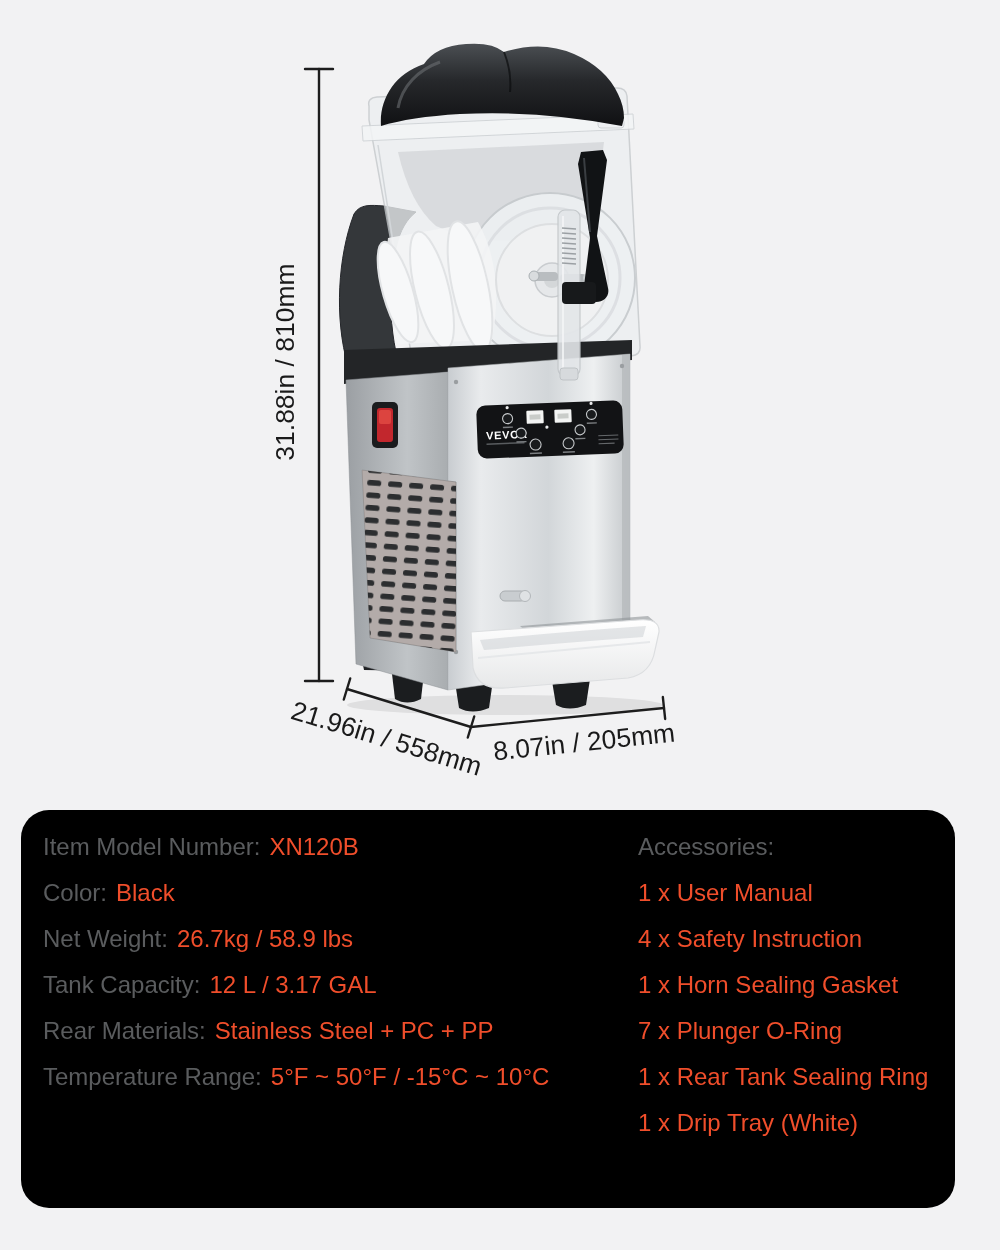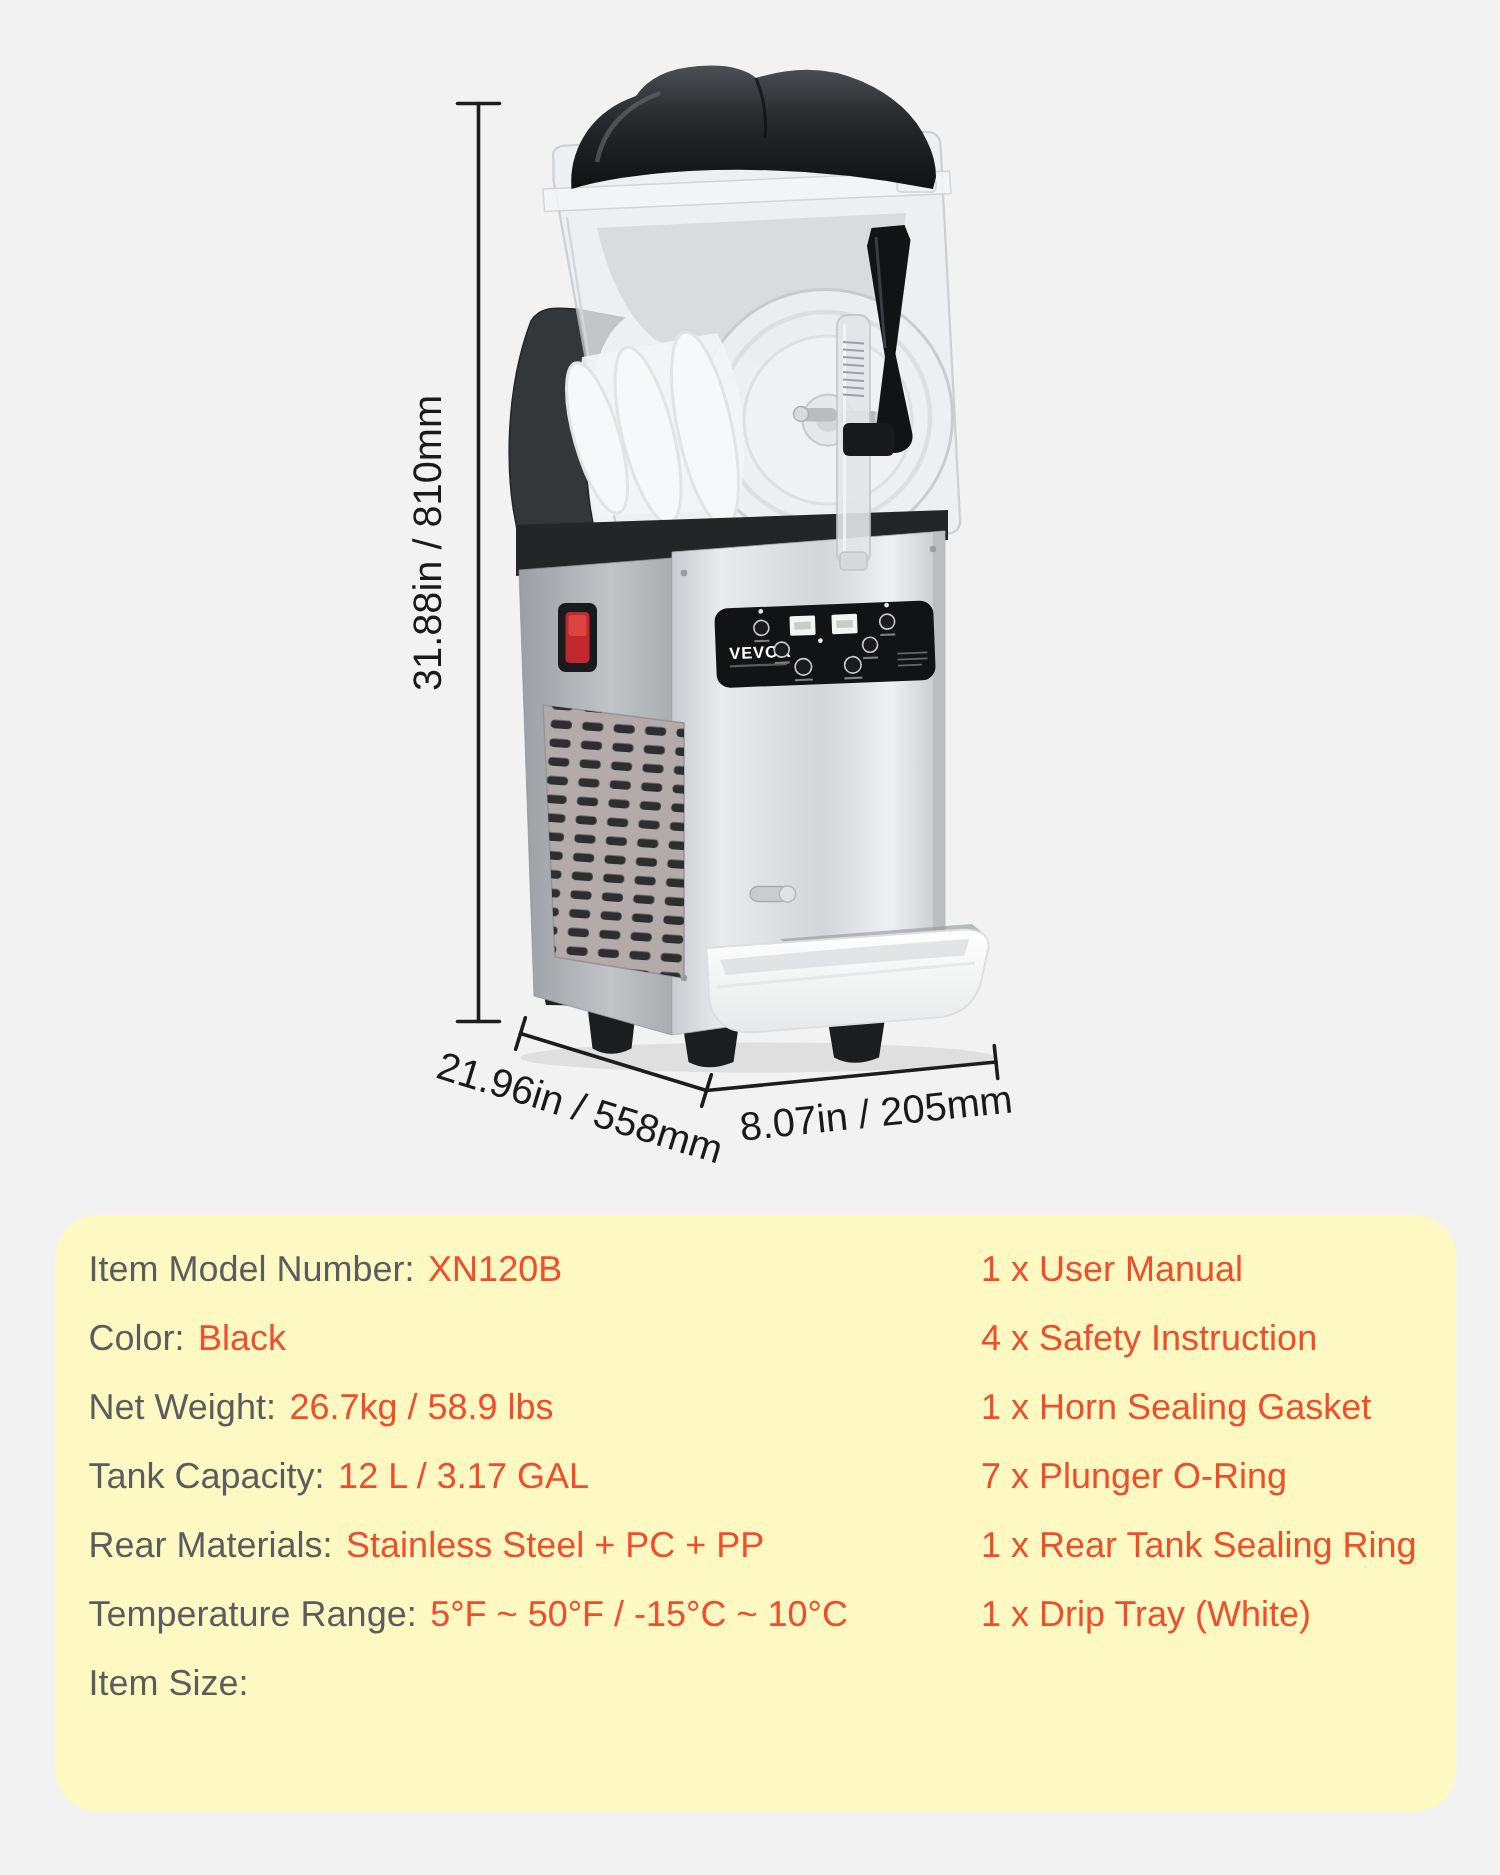--- a/index.html
+++ b/index.html
@@ -12,22 +12,22 @@
   .stage svg{display:block;}
   svg text.dim-label{
     font-family:"Liberation Sans", sans-serif;
     font-size:26.5px;fill:#1a1a1a;
   }
   svg text.brand{
     font-family:"Liberation Sans", sans-serif;
     font-size:11px;font-weight:bold;fill:#ffffff;letter-spacing:0.6px;
   }
   .spec-panel{
-    position:absolute;left:37px;top:810px;width:934px;height:398px;
-    background:#fef9c3;border-radius:28px;
+    position:absolute;left:21px;top:810px;width:934px;height:398px;
+    background:#000000;border-radius:28px;
   }
   .col{position:absolute;top:14px;}
   .col-left{left:22px;}
   .col-right{left:617px;}
   .spec-row{height:46px;line-height:46px;font-size:24px;white-space:nowrap;}
   .spec-label{color:#5a5c5e;}
   .spec-value{color:#f04e2b;margin-left:9px;}
   .spec-value-solo{color:#f04e2b;text-align:center;}
 </style>
 </head>
@@ -224,26 +224,26 @@
     </div>
     <div class="spec-row">
       <span class="spec-label">Tank Capacity:</span><span class="spec-value">12 L / 3.17 GAL</span>
     </div>
     <div class="spec-row">
       <span class="spec-label">Rear Materials:</span><span class="spec-value">Stainless Steel + PC + PP</span>
     </div>
     <div class="spec-row">
       <span class="spec-label">Temperature Range:</span><span class="spec-value">5°F ~ 50°F / -15°C ~ 10°C</span>
     </div>
-    <div class="spec-row">
-      <span class="spec-label">Item Size:</span>
-    </div>
   </div>
 
   <div class="col col-right">
+    <div class="spec-row">
+      <span class="spec-label">Accessories:</span>
+    </div>
     <div class="spec-row">
       <span class="spec-value-solo">1 x User Manual</span>
     </div>
     <div class="spec-row">
       <span class="spec-value-solo">4 x Safety Instruction</span>
     </div>
     <div class="spec-row">
       <span class="spec-value-solo">1 x Horn Sealing Gasket</span>
     </div>
     <div class="spec-row">

